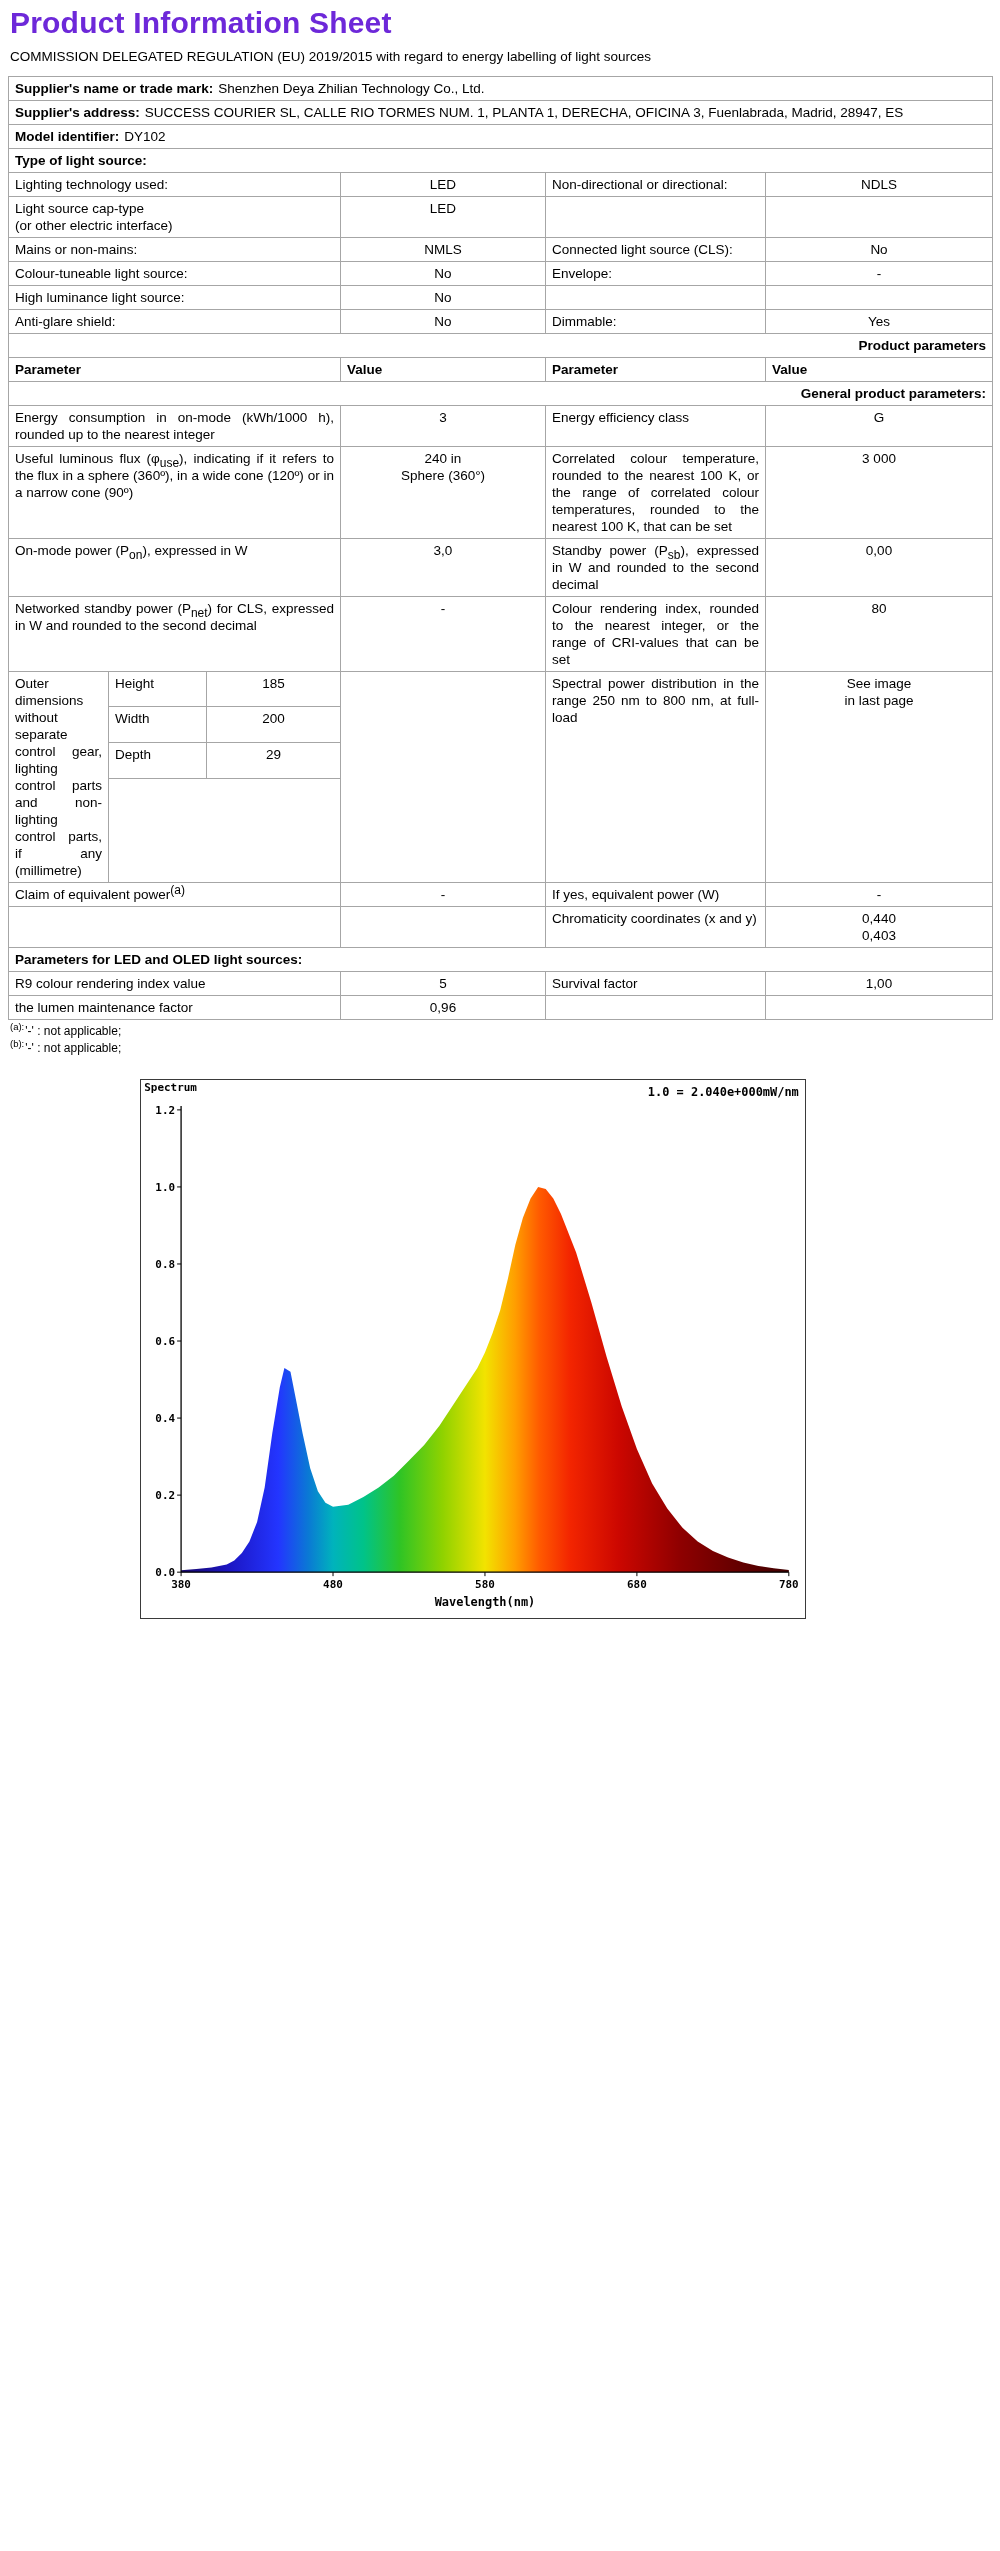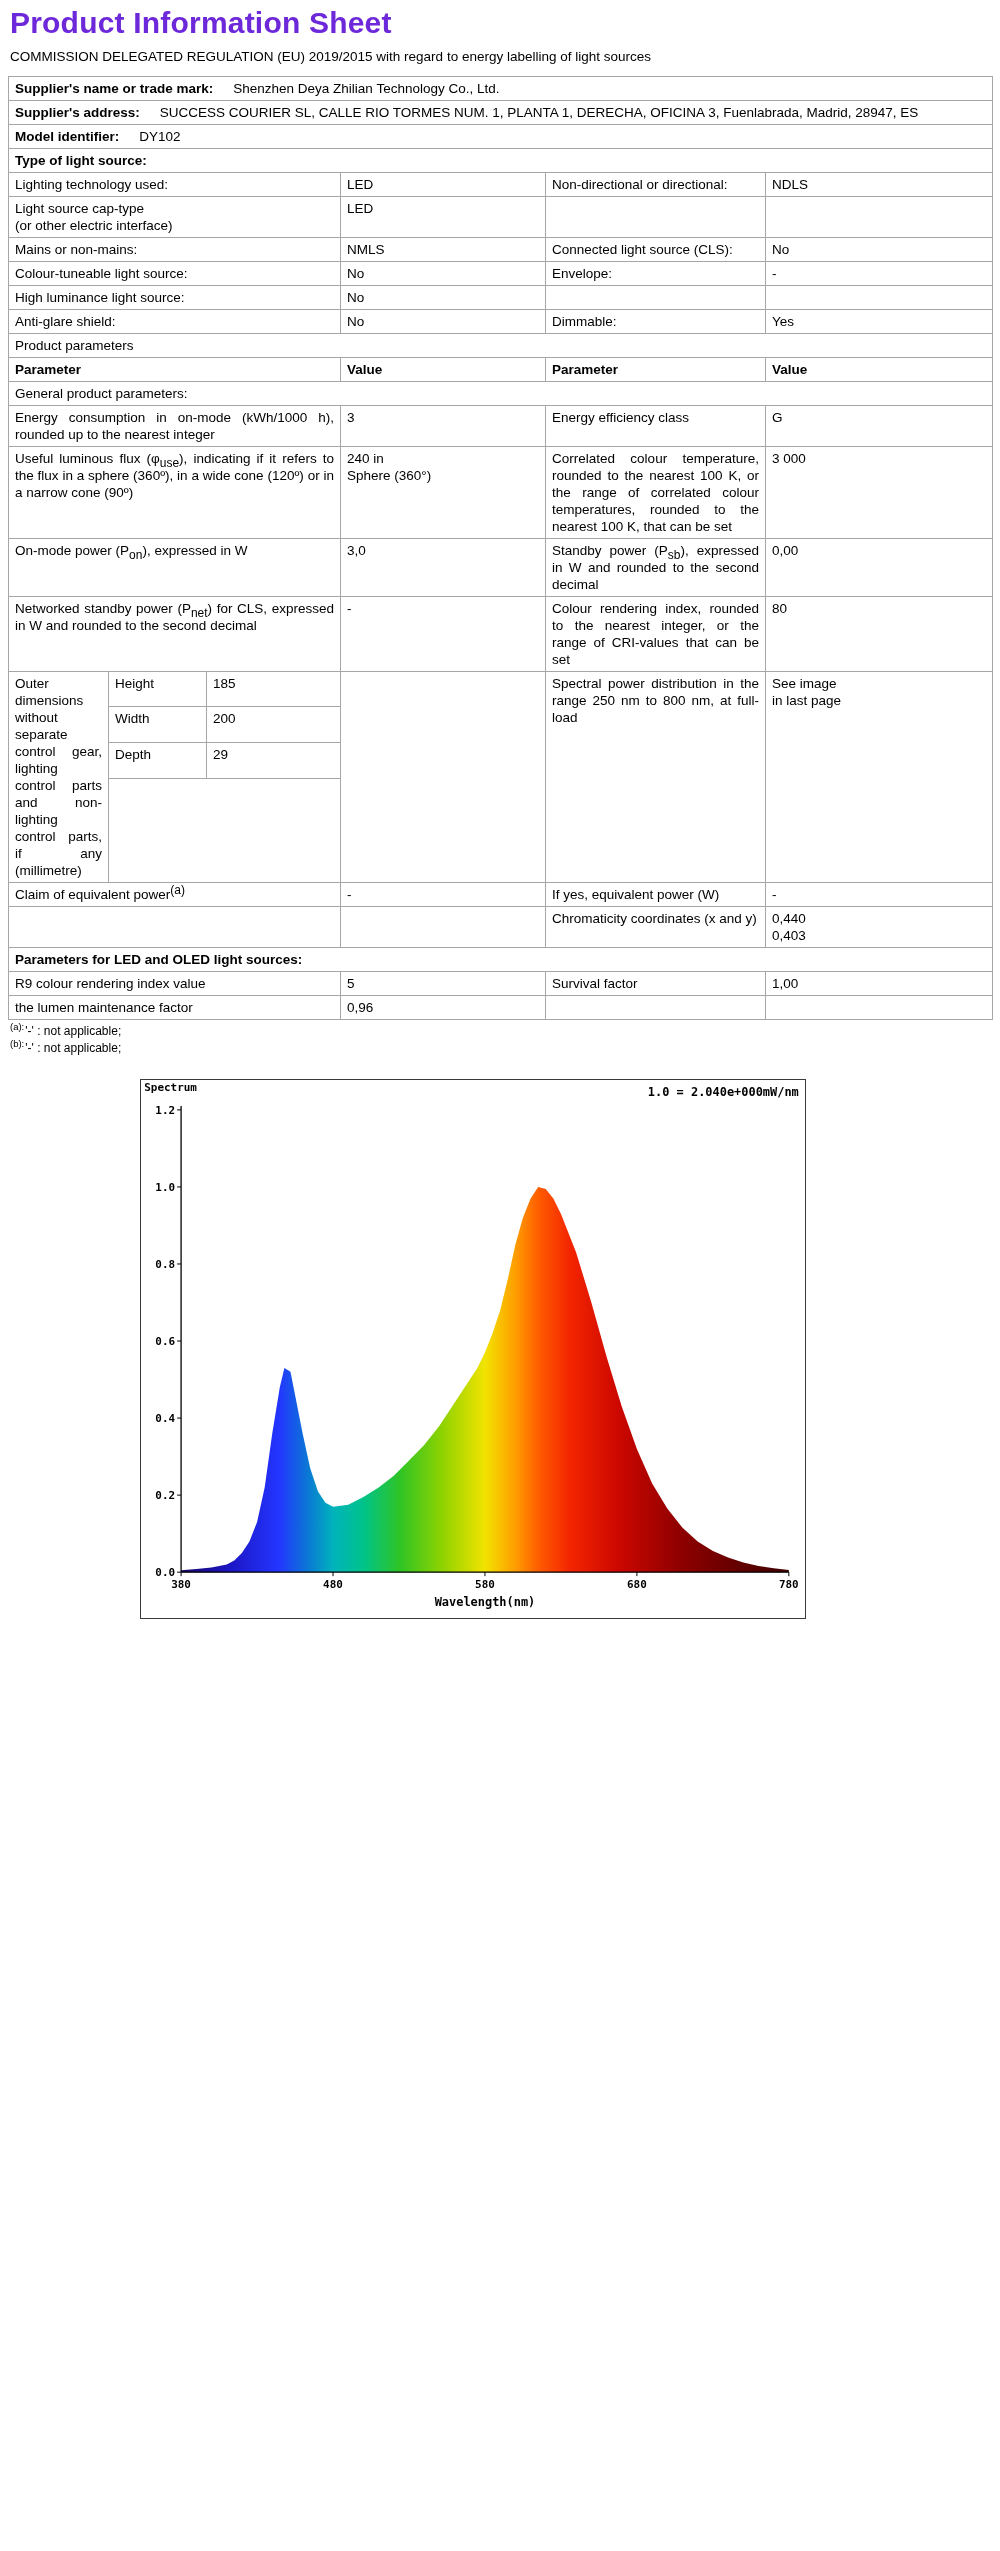--- a/index.html
+++ b/index.html
@@ -3,24 +3,24 @@
 <meta charset="utf-8">
 <style>
   *{box-sizing:border-box;margin:0;padding:0}
   html,body{background:#fff}
   body{width:1000px;color:#000;font-family:"Liberation Sans",sans-serif;font-size:13.5px}
   .page{padding:6px 8px 14px 8px}
   h1{font-size:30px;font-weight:bold;color:#6d28d9;margin:0 0 8px 2px;letter-spacing:.2px}
   .subtitle{max-width:700px;margin:0 0 10px 2px;line-height:1.3}
   table{border-collapse:collapse;width:984px;table-layout:fixed}
   td{border:1px solid #a6a6a6;padding:3px 6px;vertical-align:top;line-height:1.26;overflow:hidden}
-  .lbl{font-weight:bold;margin-right:20px}
+  .lbl{font-weight:bold;margin-right:5px}
   .p{text-align:justify}
-  .v{}
-  .hdr-c{text-align:left;font-weight:normal}
+  .v{text-align:center}
+  .hdr-c{text-align:right;font-weight:bold}
   .hdr-l{font-weight:bold}
   .colhead td{font-weight:bold}
   sub,sup{font-size:12px;line-height:0}
   .filler-cell{height:104px}
   .footnotes{margin:4px 0 0 2px;font-size:12px}
   .footnote{margin:3px 0}
   .footnote sup{font-size:9.5px;font-weight:normal;margin-right:1px}
   .chart-wrap{margin:24px 0 0 132px}
   #spectrum-svg{border:1px solid #3a3a3a;background:#fff;display:block}
   .tick{font:bold 11px "DejaVu Sans Mono",monospace;fill:#000}

